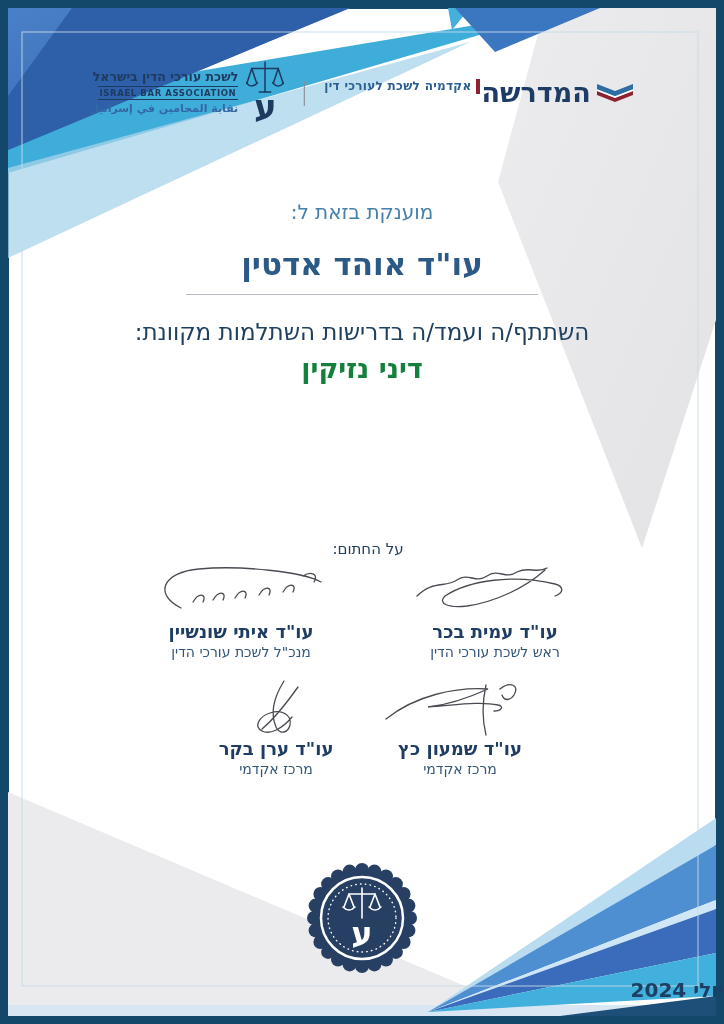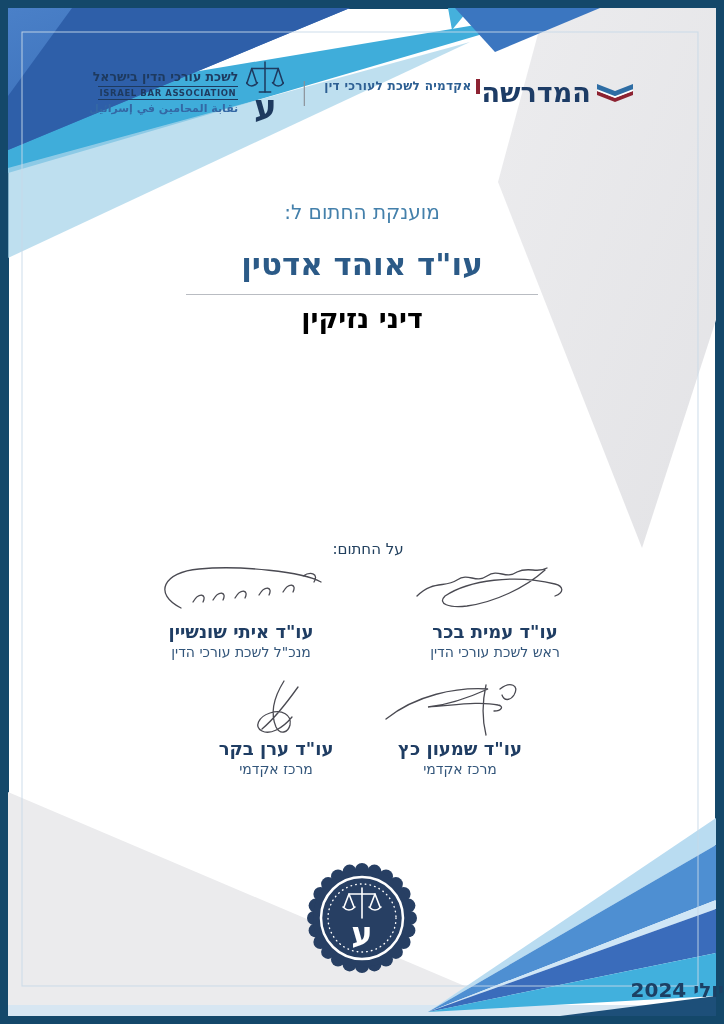--- a/index.html
+++ b/index.html
@@ -32,21 +32,21 @@
     padding:1px 2px;margin:2px 0;white-space:nowrap;font-weight:bold;}
   .iba-line3{font-size:11px;color:#3468a5;white-space:nowrap;font-weight:bold;}
   
   .cert{position:absolute;top:190px;left:0;right:0;text-align:center;}
   .cert-title{font-size:56px;line-height:78px;font-weight:bold;color:#4480ab;
     letter-spacing:1px;margin:0;}
   .cert-subtitle{font-size:20px;color:#4480ab;margin-top:10px;}
   .cert-name{font-size:31px;font-weight:bold;color:#2b5a87;margin-top:22px;}
   .cert-underline{width:352px;height:1px;background:#b9bcc2;margin:12px auto 0;}
   .cert-statement{font-size:23px;color:#20405f;margin-top:24px;}
-  .cert-course{font-size:27px;font-weight:bold;color:#000000;margin-top:8px;}
+  .cert-course{font-size:27px;font-weight:bold;color:#15803d;margin-top:8px;}
   
   .signing{position:absolute;top:540px;left:0;right:0;text-align:center;margin-left:12px;}
   .signed-label{font-size:15px;color:#22405e;}
   .sig-row{display:flex;justify-content:center;align-items:flex-end;}
   .sig-row.r1{gap:34px;margin-top:4px;}
   .sig-row.r2{gap:8px;margin-top:16px;}
   .sig-block{display:flex;flex-direction:column;align-items:center;}
   .sig-row.r1 .sig-block{width:220px;}
   .sig-row.r2 .sig-block{width:176px;}
   .sig-scribble{height:58px;}
@@ -131,23 +131,24 @@
       </div>
       <div class="iba-text">
         <span class="iba-line1">לשכת עורכי הדין בישראל</span>
         <span class="iba-line2" dir="ltr">ISRAEL BAR ASSOCIATION</span>
         <span class="iba-line3">نقابة المحامين في إسرائيل</span>
       </div>
     </div>
   </header>
 
   <main class="cert">
-    <div class="cert-subtitle">מוענקת החתום ל:</div>
+    <div class="cert-subtitle">מוענקת בזאת ל:</div>
     <div class="cert-name">עו"ד אוהד אדטין</div>
     <div class="cert-underline"></div>
+    <div class="cert-statement">השתתף/ה ועמד/ה בדרישות השתלמות מקוונת:</div>
     <div class="cert-course">דיני נזיקין</div>
   </main>
 
   <section class="signing">
     <div class="signed-label">על החתום:</div>
 
     <div class="sig-row r1">
       <div class="sig-block">
         <svg class="sig-scribble" width="200" height="58" viewBox="0 0 200 58" aria-hidden="true">
           <path d="M22,34 C38,18 50,26 62,18 C74,10 80,22 92,14 C104,6 110,18 122,10 C134,4 142,12 152,6 M150,8 C130,26 100,40 72,44 C54,46 42,42 50,34 C74,18 120,12 160,22 C168,24 170,30 160,34" fill="none" stroke="#4a4a52" stroke-width="1.3" stroke-linecap="round"></path>

